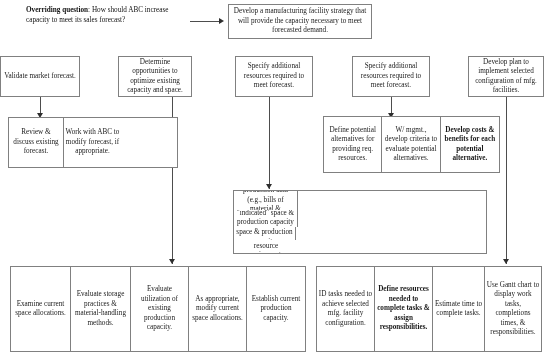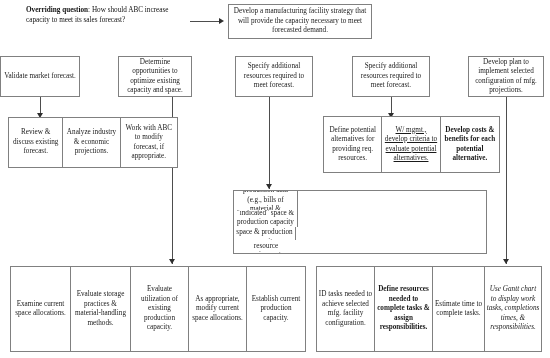--- a/index.html
+++ b/index.html
@@ -113,21 +113,21 @@
 
   <div class="box" style="left:235px; top:56px; width:78px; height:41px;">
     <span>Specify additional resources required to meet forecast.</span>
   </div>
 
   <div class="box" style="left:352px; top:56px; width:78px; height:41px;">
     <span>Specify additional resources required to meet forecast.</span>
   </div>
 
   <div class="box" style="left:468px; top:56px; width:76px; height:41px;">
-    <span>Develop plan to implement selected configuration of mfg. projections.</span>
+    <span>Develop plan to implement selected configuration of mfg. facilities.</span>
   </div>
 
   <div class="vline" style="left:40px; top:97px; height:19px;"></div>
   <div class="arrowdown" style="left:37px; top:113px;"></div>
 
   <div class="vline" style="left:172px; top:97px; height:167px;"></div>
   <div class="arrowdown" style="left:169px; top:259px;"></div>
 
   <div class="vline" style="left:269px; top:97px; height:92px;"></div>
   <div class="arrowdown" style="left:266px; top:184px;"></div>
@@ -135,33 +135,30 @@
   <div class="vline" style="left:391px; top:97px; height:19px;"></div>
   <div class="arrowdown" style="left:388px; top:113px;"></div>
 
   <div class="vline" style="left:506px; top:97px; height:167px;"></div>
   <div class="arrowdown" style="left:503px; top:259px;"></div>
 
   <div class="group" style="left:8px; top:117px; width:170px; height:51px;">
     <div class="cell" style="width:55px;">
       <span>Review &amp; discuss existing forecast.</span>
     </div>
-    <div class="cell" style="width:58px;">
-      <span>Analyze industry &amp; economic projections.</span>
-    </div>
     <div class="cell" style="width:57px;">
       <span>Work with ABC to modify forecast, if appropriate.</span>
     </div>
   </div>
 
   <div class="group" style="left:323px; top:116px; width:177px; height:57px;">
     <div class="cell" style="width:59px;">
       <span>Define potential alternatives for providing req. resources.</span>
     </div>
-    <div class="cell" style="width:59px;text-decoration:underline;">
+    <div class="cell" style="width:59px;">
       <span>W/ mgmt., develop criteria to evaluate potential alternatives.</span>
     </div>
     <div class="cell" style="width:59px;font-weight:bold;">
       <span>Develop costs &amp; benefits for each potential alternative.</span>
     </div>
   </div>
 
   <div class="group" style="left:233px; top:190px; width:254px; height:64px;flex-direction:column;">
     <div class="cell" style="width:64px;">
       <span>Obtain needed production data (e.g., bills of material &amp; routings).</span>
@@ -198,18 +195,18 @@
   <div class="group" style="left:316px; top:266px; width:226px; height:86px;">
     <div class="cell" style="width:58px;">
       <span>ID tasks needed to achieve selected mfg. facility configuration.</span>
     </div>
     <div class="cell" style="width:58px;font-weight:bold;">
       <span>Define resources needed to complete tasks &amp; assign responsibilities.</span>
     </div>
     <div class="cell" style="width:52px;">
       <span>Estimate time to complete tasks.</span>
     </div>
-    <div class="cell" style="width:56px;font-style:italic;">
+    <div class="cell" style="width:56px;">
       <span>Use Gantt chart to display work tasks, completions times, &amp; responsibilities.</span>
     </div>
   </div>
 
 </div>
 
 </body></html>

